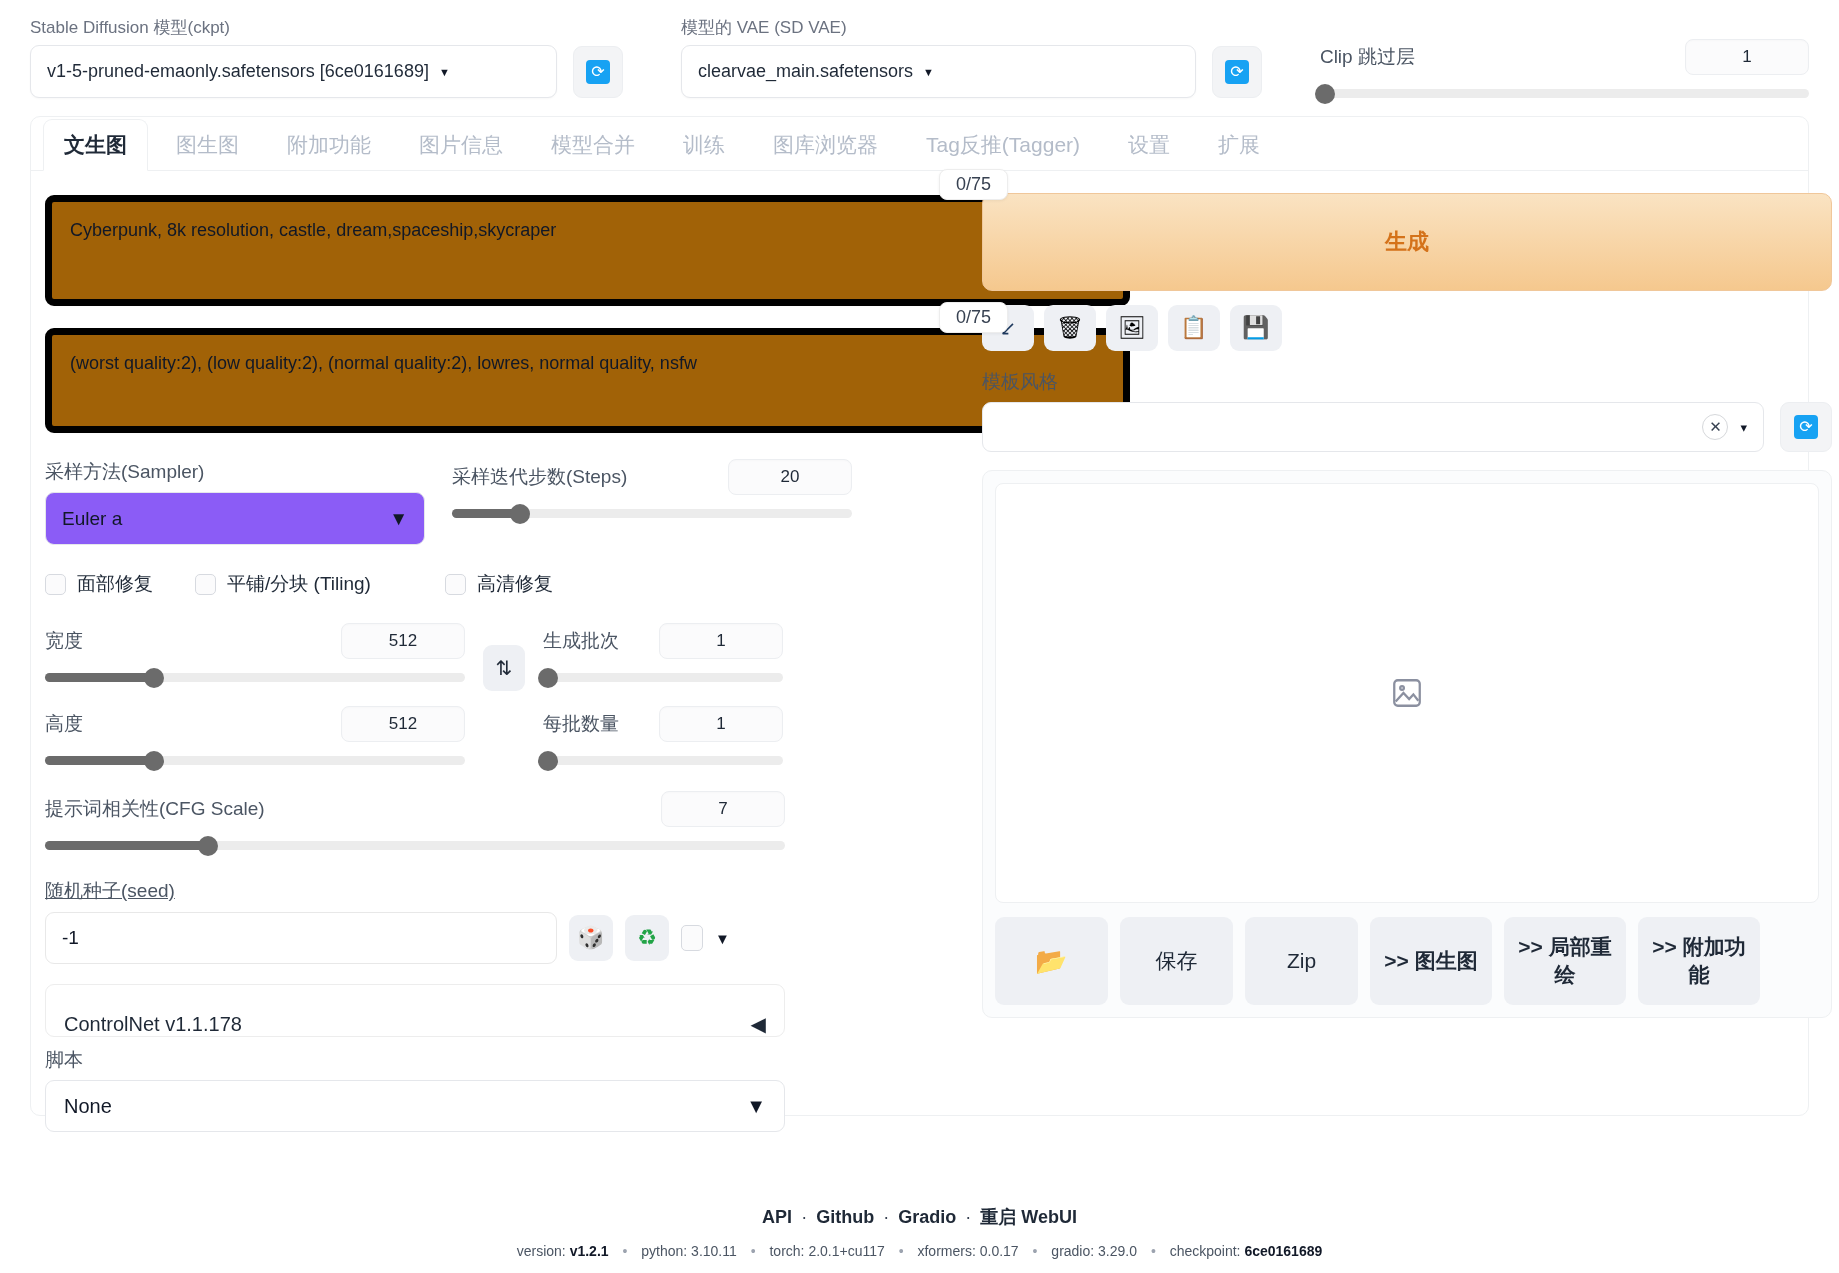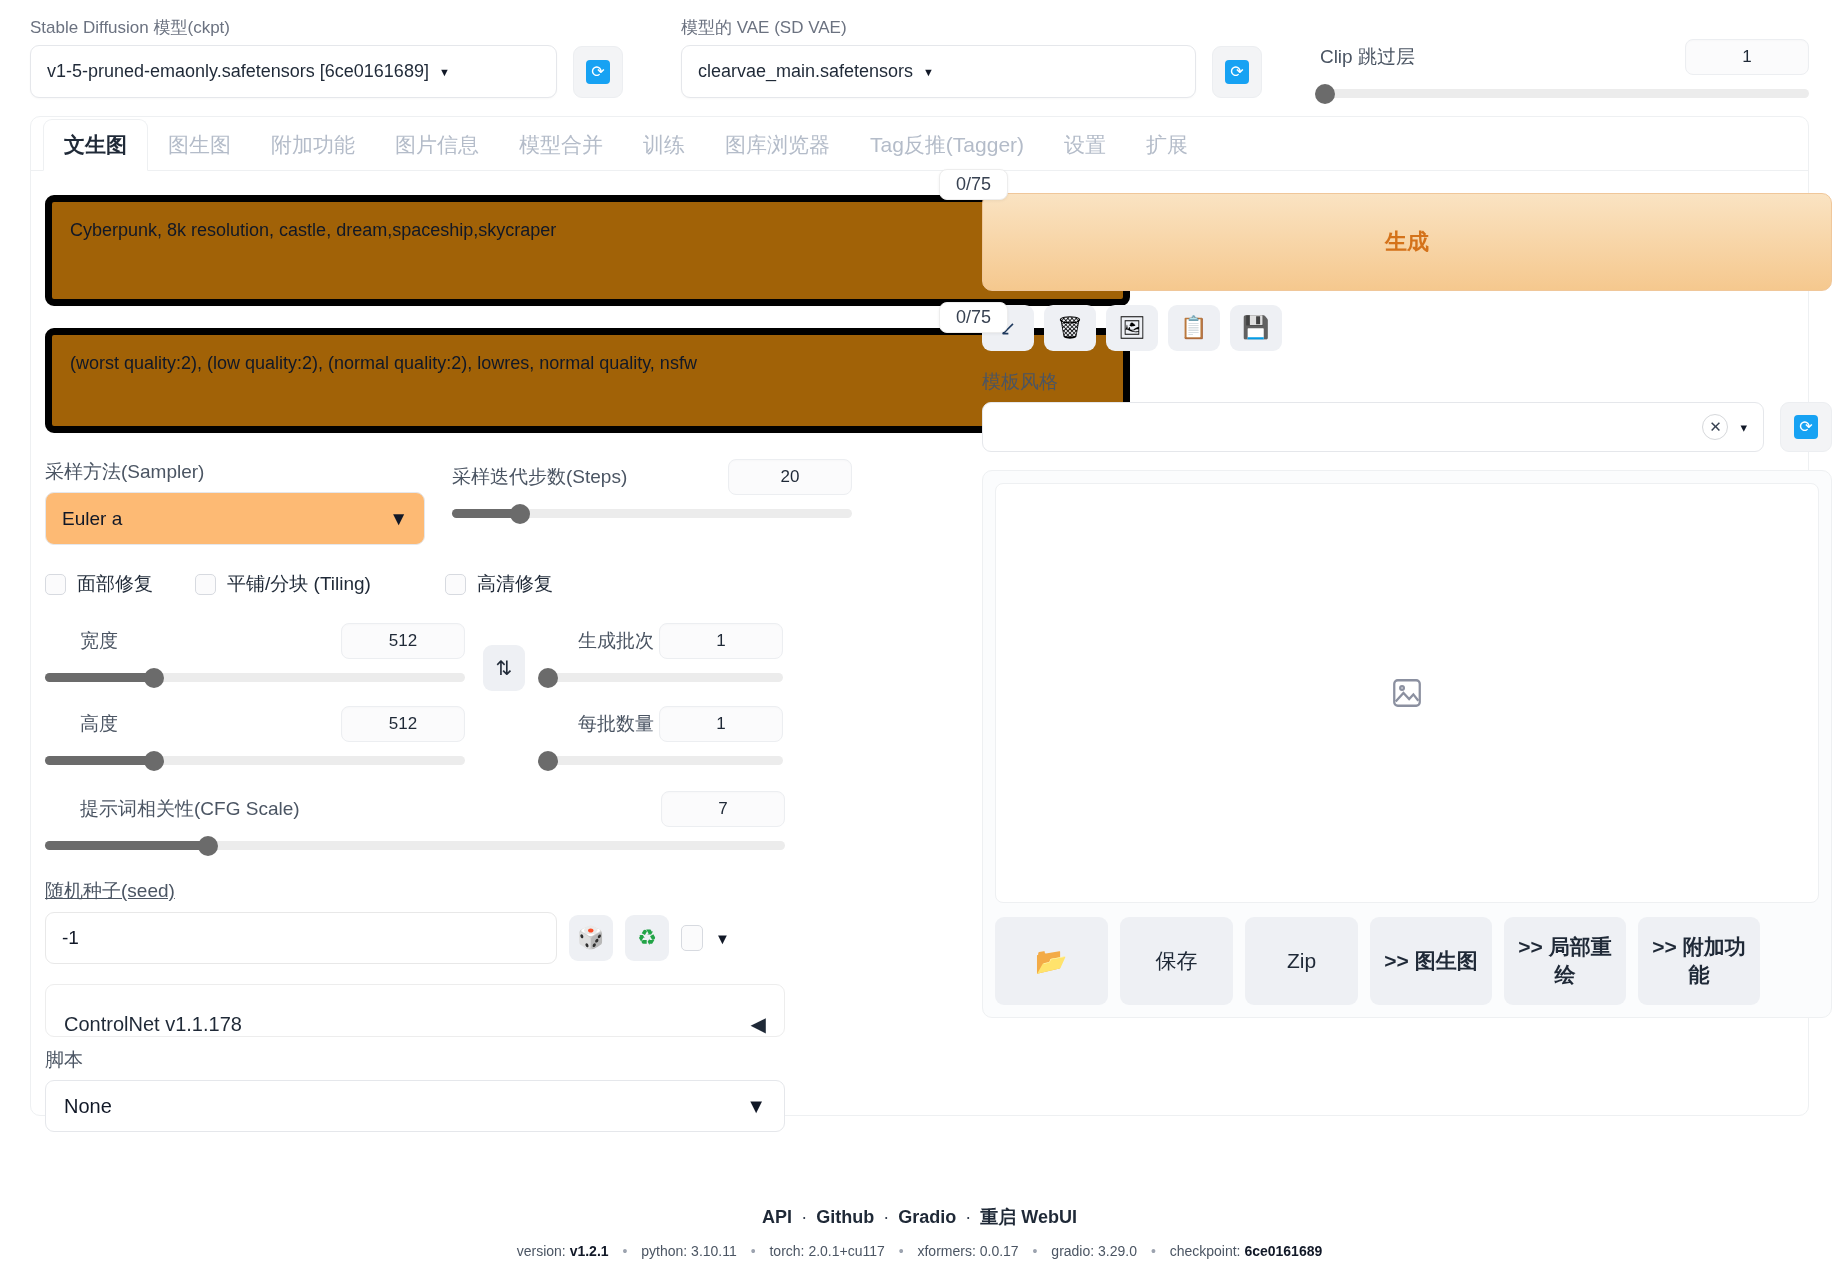--- a/index.html
+++ b/index.html
@@ -114,21 +114,21 @@
     border-radius: 10px;
     background: #fff;
     margin: 4px 8px 0 8px;
     height: 1000px;
     position: relative;
   }
 
   .tabs {
     display: flex;
     align-items: flex-end;
-    gap: 0;
+    gap: 8px;
     border-bottom: 1px solid #eef0f2;
     padding-left: 12px;
     height: 54px;
     text-align: center;
   }
   .tab {
     font-size: 21px;
     color: #b4bcc9;
     padding: 12px 20px;
     cursor: pointer;
@@ -235,42 +235,42 @@
   .settings { margin-top: 26px; }
   .row2 { display: flex; gap: 0; }
   .sampler-col { width: 395px; }
   .steps-col { width: 400px; margin-left: 12px; }
   .lbl { font-size: 19px; color: #4b5563; }
   .sampler-dd {
     margin-top: 7px;
     width: 380px; height: 53px;
     border: 1px solid #e5e7eb;
     border-radius: 9px;
-    background: #fdba74;
+    background: #8b5cf6;
     display: flex; align-items: center; justify-content: space-between;
     padding: 0 16px;
     font-size: 19px; color: #111827;
     cursor: pointer;
   }
   .steps-head { display: flex; align-items: center; justify-content: space-between; }
 
   .checks { display: flex; margin-top: 26px; gap: 0; align-items: center; }
   .check-item { display: flex; align-items: center; cursor: pointer; }
   .cbox {
     width: 21px; height: 21px;
     border: 1px solid #d7dae0;
     border-radius: 5px;
     background: #fbfbfc;
     margin-right: 11px;
   }
   .check-label { font-size: 19px; color: #1f2937; white-space: nowrap; }
 
   .dims { display: flex; margin-top: 26px; align-items: flex-start; }
   .dim-col { width: 420px; }
-  .dim-head { display: flex; align-items: center; justify-content: space-between; margin-left: 35px; }
+  .dim-head { display: flex; align-items: center; justify-content: space-between; }
   .swap-btn {
     width: 42px; height: 46px;
     background: #eef0f4;
     border-radius: 9px;
     display: flex; align-items: center; justify-content: center;
     margin: 22px 18px 0 18px;
     font-size: 20px; color: #1f2937;
     cursor: pointer;
   }
   .batch-col { width: 240px; }

